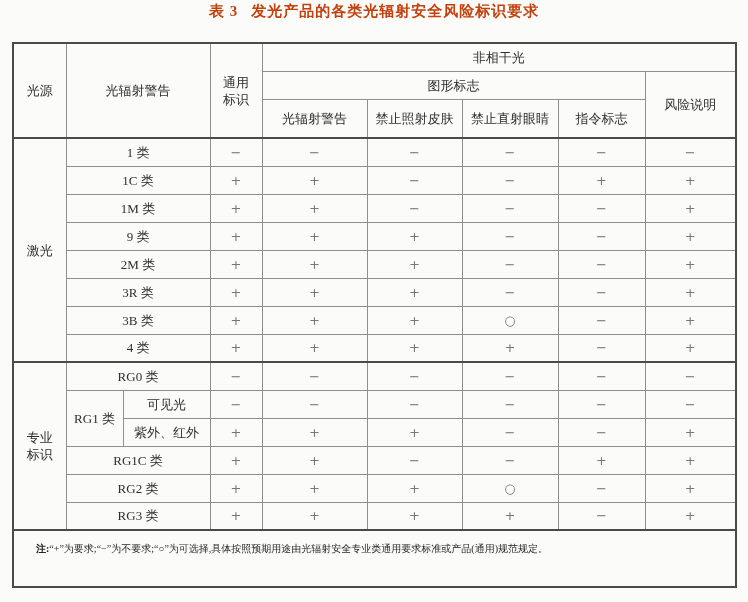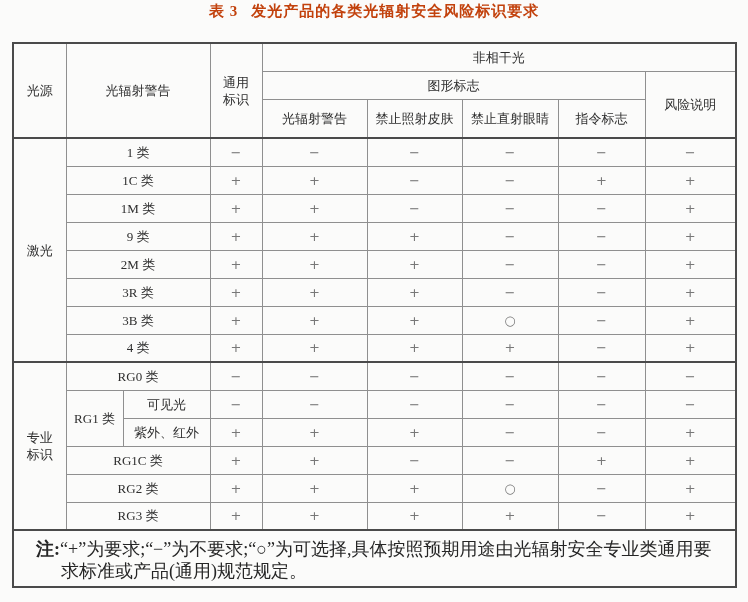--- a/index.html
+++ b/index.html
@@ -48,21 +48,21 @@
   }
   .w2{display:inline-block;width:2.1em;line-height:17px;}
   .note-row{height:57px;}
   .note{
     text-align:left;
     vertical-align:top;
     padding:7px 12px 4px 47px;
     text-indent:-25px;
     line-height:22px;
     border-top:2px solid #4a4a4a;
-    font-size:18px;
+    font-size:10px;
     color:#262626;
   }
   .note-label{font-weight:bold;}
 </style>
 </head>
 <body>
 
 <div class="title">
   <span>表 3</span><span class="gap"></span><span>发光产品的各类光辐射安全风险标识要求</span>
 </div>

